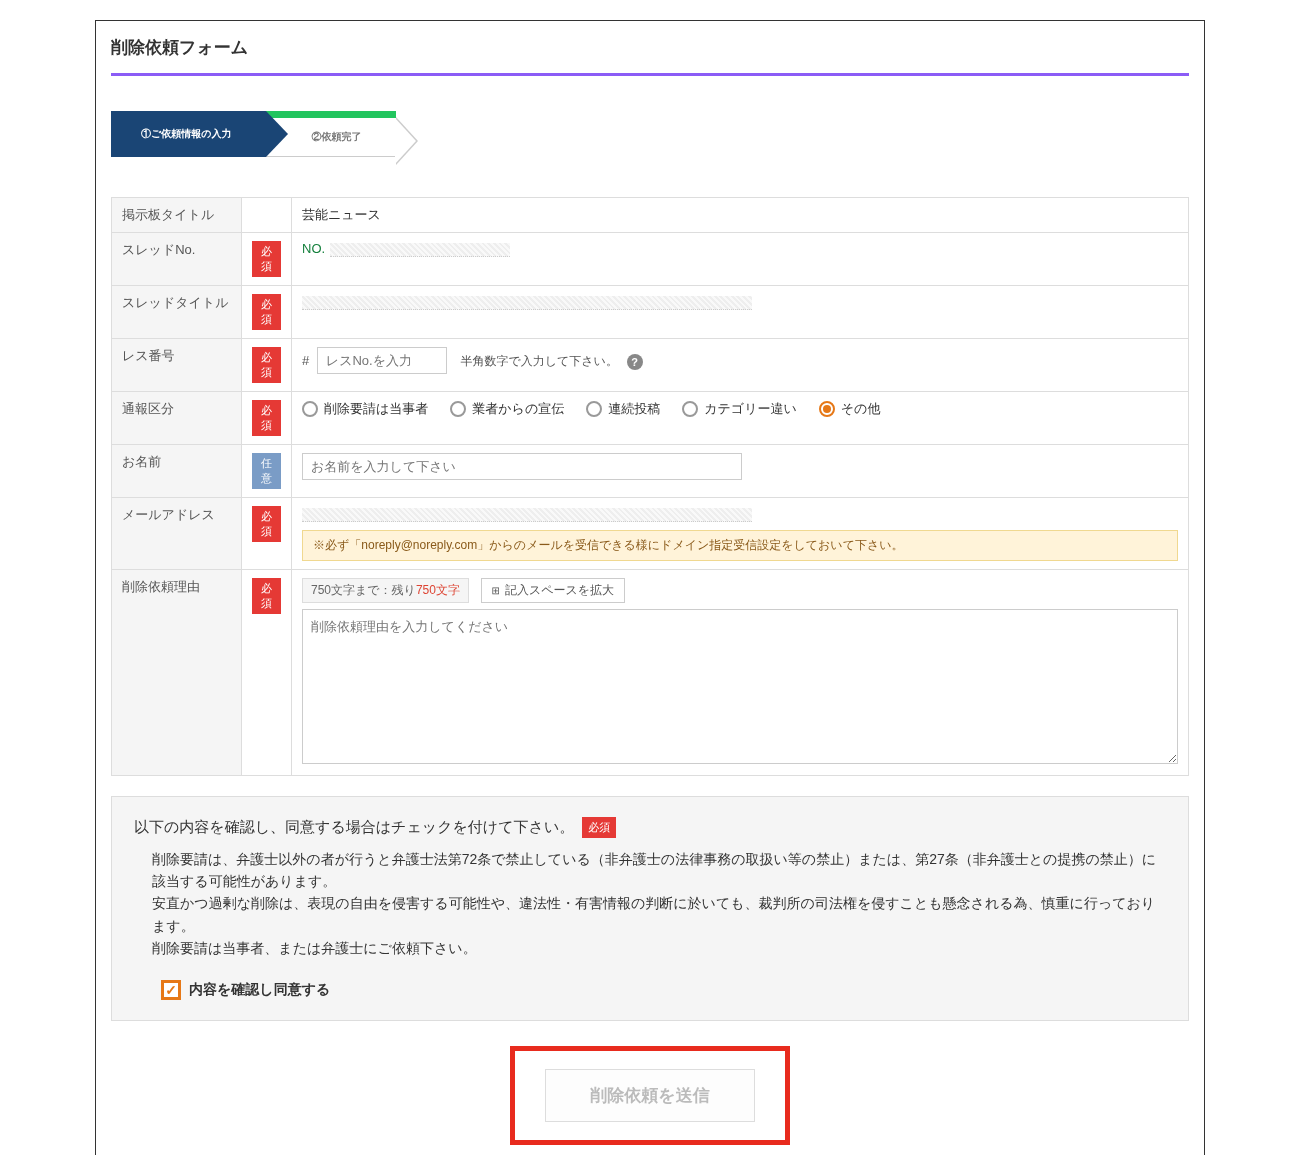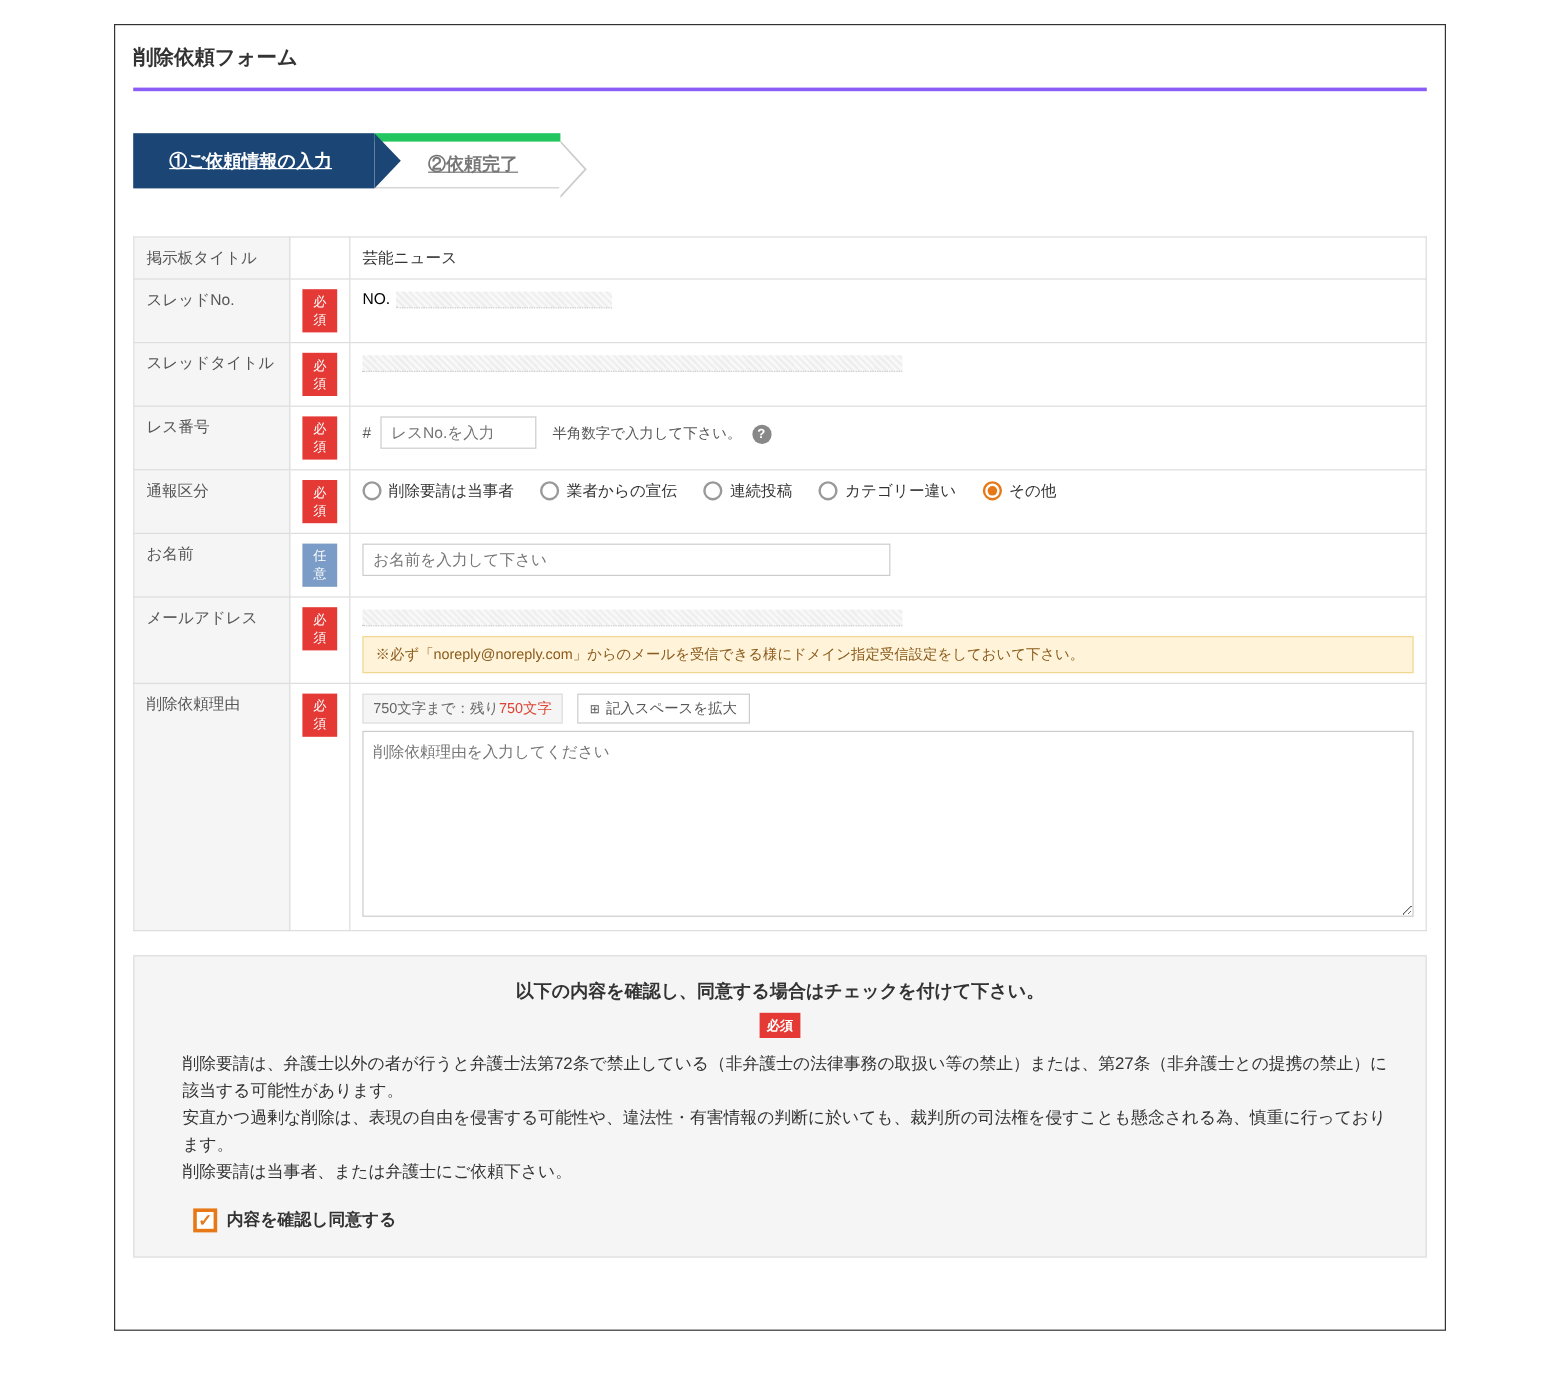--- a/index.html
+++ b/index.html
@@ -1,54 +1,54 @@
 <!DOCTYPE html>
 <html><head>
   <meta charset="utf-8">
   <style>
     * { box-sizing: border-box; margin: 0; padding: 0; }
     body { font-family: 'Meiryo', 'Hiragino Sans', sans-serif; font-size: 13px; color: #333; background: #fff; padding: 20px; }
     .container { width: 1110px; margin: 0 auto; border: 1px solid #333; padding: 15px 15px 60px 15px; }
     .form-title { font-size: 17px; font-weight: bold; padding-bottom: 14px; border-bottom: 3px solid #8b5cf6; margin-bottom: 35px; }
     .steps { display: flex; margin-bottom: 40px; }
-    .step { position: relative; height: 46px; display: flex; align-items: center; padding: 0 35px 0 30px; font-size: 15px; font-weight: bold; text-decoration: underline; }
+    .step { position: relative; height: 46px; display: flex; align-items: center; padding: 0 35px 0 30px; font-size: 10px; font-weight: bold; }
     .step-active { background: #1a4575; color: #fff; }
     .step-active::after { content: ''; position: absolute; right: -22px; top: 0; border-top: 23px solid transparent; border-bottom: 23px solid transparent; border-left: 22px solid #1a4575; z-index: 2; }
     .step-inactive { background: #fff; color: #777; border-top: 7px solid #22c55e; border-bottom: 1px solid #ccc; padding-left: 45px; }
     .step-inactive::after { content: ''; position: absolute; right: -22px; top: -1px; border-top: 24px solid transparent; border-bottom: 24px solid transparent; border-left: 22px solid #ccc; }
     .step-inactive::before { content: ''; position: absolute; right: -20px; top: 0; border-top: 23px solid transparent; border-bottom: 23px solid transparent; border-left: 21px solid #fff; z-index: 1; }
     .form-table { width: 100%; border-collapse: collapse; }
     .form-table td { border: 1px solid #ddd; padding: 8px 10px; vertical-align: top; }
     .label-cell { width: 130px; background: #f5f5f5; color: #555; }
     .badge-cell { width: 50px; text-align: center; padding: 8px 5px; }
     .badge { display: inline-block; padding: 3px 6px; font-size: 11px; color: #fff; }
     .badge-required { background: #e53935; }
     .badge-optional { background: #7a9cc6; }
     .value-cell { color: #333; }
-    .no-prefix { color: #000000; margin-right: 5px; }
+    .no-prefix { color: #15803d; margin-right: 5px; }
     .redacted { display: inline-block; width: 180px; height: 14px; background: repeating-linear-gradient(45deg, #eee, #eee 2px, #f9f9f9 2px, #f9f9f9 4px); border-bottom: 1px dotted #ccc; vertical-align: middle; }
     .redacted-long { width: 450px; }
     .hash { color: #555; margin-right: 4px; }
     .text-input { border: 1px solid #ccc; padding: 5px 8px; font-size: 13px; width: 130px; }
     .text-input-name { width: 440px; }
     .hint { color: #555; font-size: 12px; margin-left: 10px; }
     .help-icon { display: inline-flex; width: 16px; height: 16px; background: #888; color: #fff; border-radius: 50%; align-items: center; justify-content: center; font-size: 11px; font-weight: bold; margin-left: 5px; vertical-align: middle; }
     .radio-group { display: flex; gap: 22px; align-items: center; }
     .radio-item { display: flex; align-items: center; gap: 6px; cursor: pointer; }
     .radio-circle { width: 16px; height: 16px; border: 2px solid #999; border-radius: 50%; display: flex; align-items: center; justify-content: center; }
     .radio-circle.selected { border-color: #e67817; }
     .radio-circle.selected::after { content: ''; width: 8px; height: 8px; background: #e67817; border-radius: 50%; }
     .notice-box { background: #fff3d9; border: 1px solid #f0d890; padding: 6px 10px; font-size: 12px; color: #8a5a1a; margin-top: 8px; }
     .char-counter { display: inline-block; background: #f5f5f5; border: 1px solid #ddd; padding: 3px 8px; font-size: 12px; color: #666; }
     .char-red { color: #d43; }
     .expand-btn { display: inline-flex; align-items: center; gap: 5px; border: 1px solid #ccc; background: #fff; padding: 3px 10px; font-size: 12px; color: #555; margin-left: 8px; cursor: pointer; }
     .expand-icon { font-size: 10px; }
     .textarea { width: 100%; height: 155px; border: 1px solid #ccc; padding: 8px; font-size: 13px; margin-top: 6px; resize: both; font-family: inherit; }
     .consent-box { background: #f5f5f5; border: 1px solid #ddd; padding: 20px 22px; margin-top: 20px; }
-    .consent-heading { font-size: 15px; font-weight: bold; display: flex; align-items: center; gap: 8px; margin-bottom: 10px; flex-direction: column; }
+    .consent-heading { font-size: 15px; font-weight: normal; display: flex; align-items: center; gap: 8px; margin-bottom: 10px; }
     .consent-text { font-size: 14px; line-height: 1.6; padding-left: 18px; margin-bottom: 20px; }
     .consent-check { display: flex; align-items: center; gap: 8px; font-size: 14px; font-weight: bold; padding-left: 27px; }
     .checkbox { width: 20px; height: 20px; border: 3px solid #e67817; background: #fff; display: flex; align-items: center; justify-content: center; }
     .checkbox::after { content: '✓'; color: #e67817; font-size: 14px; font-weight: bold; }
     .submit-wrap { text-align: center; margin-top: 25px; position: relative; }
     .submit-highlight { display: inline-block; border: 5px solid #e82b1e; padding: 18px 30px; }
     .submit-btn { width: 210px; padding: 14px 0; font-size: 17px; font-weight: bold; color: #bbb; background: #fdfdfd; border: 1px solid #ddd; cursor: not-allowed; }
   </style>
 </head>
 <body>
@@ -155,13 +155,18 @@
       <span>以下の内容を確認し、同意する場合はチェックを付けて下さい。</span>
       <span class="badge badge-required">必須</span>
     </div>
     <div class="consent-text" id="consent-text">削除要請は、弁護士以外の者が行うと弁護士法第72条で禁止している（非弁護士の法律事務の取扱い等の禁止）または、第27条（非弁護士との提携の禁止）に該当する可能性があります。<br>安直かつ過剰な削除は、表現の自由を侵害する可能性や、違法性・有害情報の判断に於いても、裁判所の司法権を侵すことも懸念される為、慎重に行っております。<br>削除要請は当事者、または弁護士にご依頼下さい。</div>
     <label class="consent-check">
       <span class="checkbox"></span>
       <span>内容を確認し同意する</span>
     </label>
   </div>
 
+  <div class="submit-wrap">
+    <div class="submit-highlight">
+      <button class="submit-btn">削除依頼を送信</button>
+    </div>
+  </div>
 </div>
 
 </body></html>

